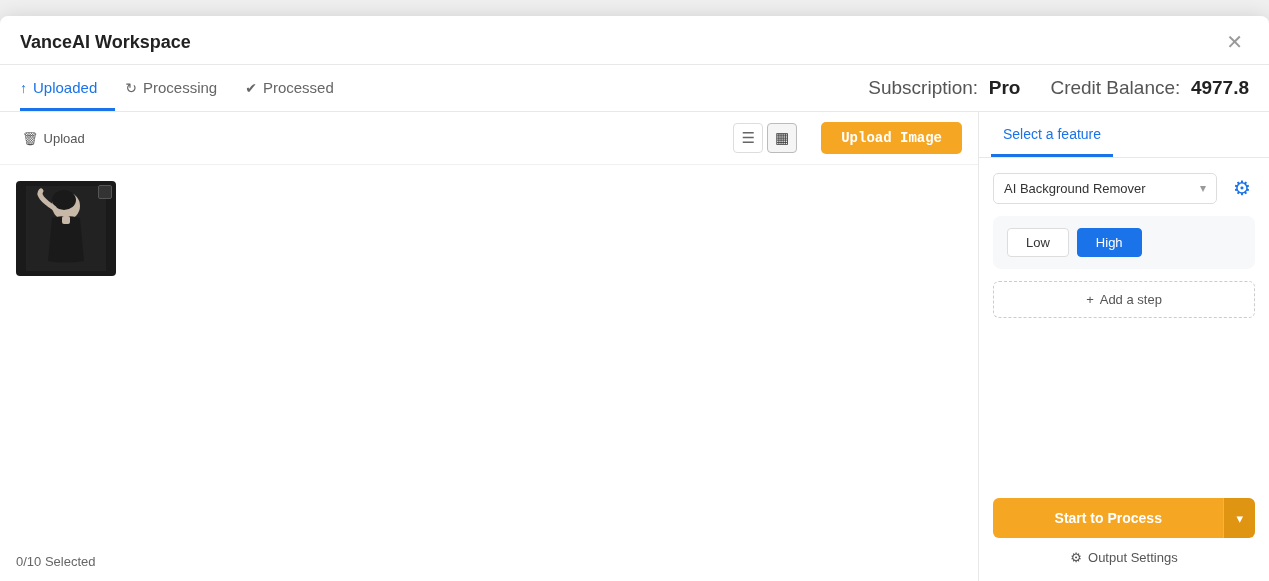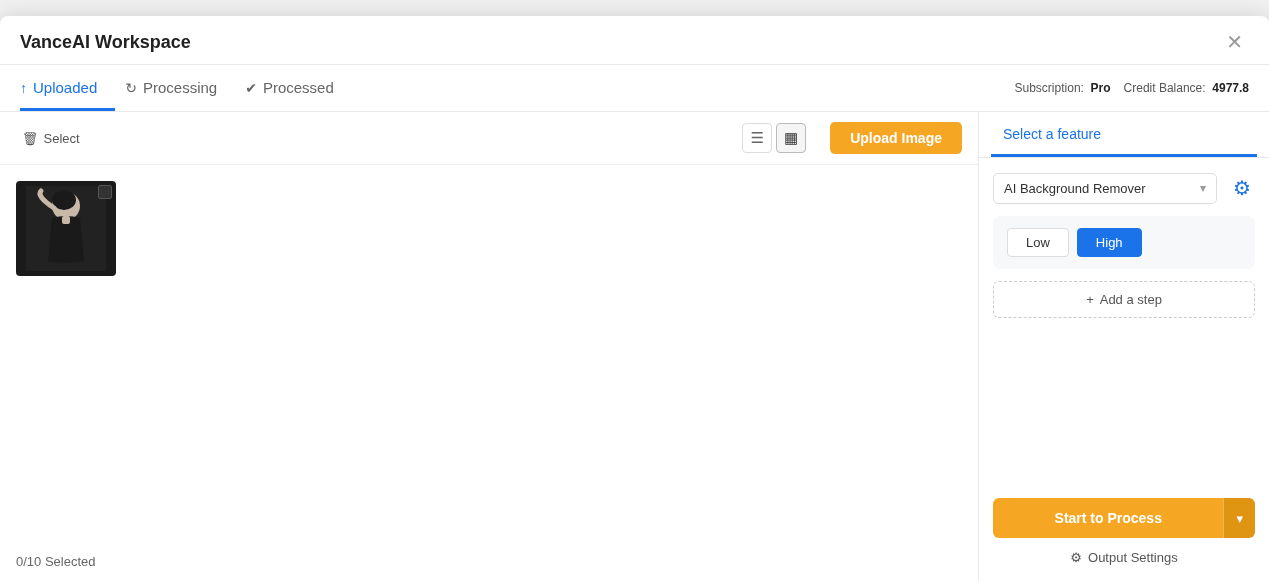--- a/index.html
+++ b/index.html
@@ -63,22 +63,22 @@
     .tab.active {
       color: #1a73e8;
       border-bottom: 3px solid #1a73e8;
     }
     .tab-icon { font-size: 14px; }
 
     .subscription-info {
       margin-left: auto;
       display: flex;
       align-items: center;
-      gap: 13px;
-      font-size: 12px;
+      gap: 30px;
+      font-size: 19px;
       color: #555;
     }
     .subscription-info strong { color: #222; font-weight: 700; }
 
     .main-content {
       display: flex;
       flex: 1;
       overflow: hidden;
     }
 
@@ -132,20 +132,21 @@
     .upload-image-btn {
       background: #f5a623;
       color: #fff;
       border: none;
       border-radius: 5px;
       padding: 8px 20px;
       font-size: 14px;
       font-weight: 600;
       cursor: pointer;
       margin-left: 12px;
+      font-family: Liberation Mono, monospace;
     }
 
     .image-area {
       flex: 1;
       padding: 16px;
       overflow-y: auto;
       position: relative;
     }
 
     .image-thumb {
@@ -190,21 +191,20 @@
       width: 290px;
       display: flex;
       flex-direction: column;
       background: #fff;
     }
 
     .right-tabs {
       display: flex;
       border-bottom: 1px solid #e8e8e8;
       padding: 0 12px;
-      flex-direction: column;
     }
     .right-tab {
       padding: 14px 12px 12px;
       font-size: 14px;
       color: #666;
       cursor: pointer;
       border-bottom: 3px solid transparent;
       font-weight: 500;
     }
     .right-tab.active {
@@ -379,21 +379,21 @@
     </div>
   </div>
 
   <div class="main-content">
 
     <div class="left-panel">
 
       <div class="toolbar">
         <button class="delete-btn">
           <span>🗑</span>
-          <span>Select</span>
+          <span>Upload</span>
         </button>
 
         <div class="view-toggle">
           <button class="view-btn">
             <span>☰</span>
           </button>
           <button class="view-btn active">
             <span>▦</span>
           </button>
         </div>

